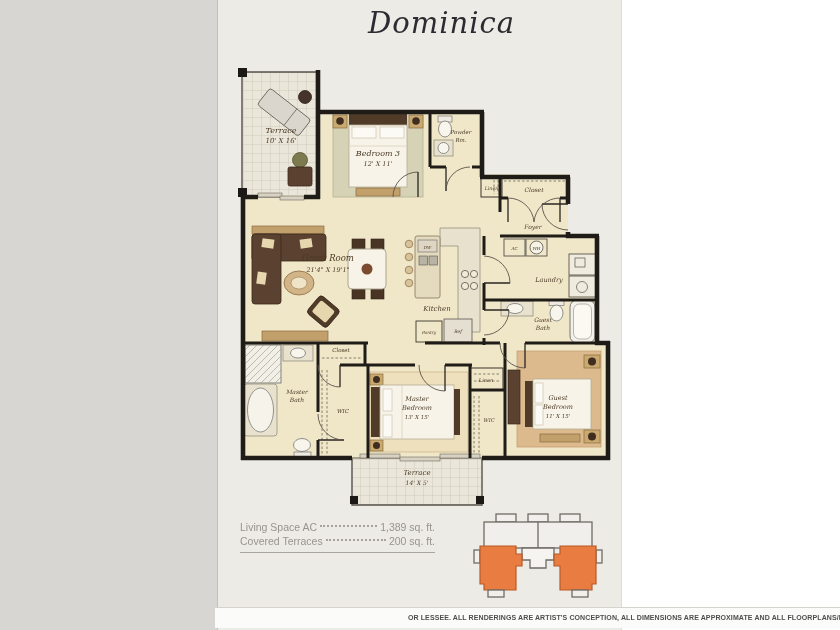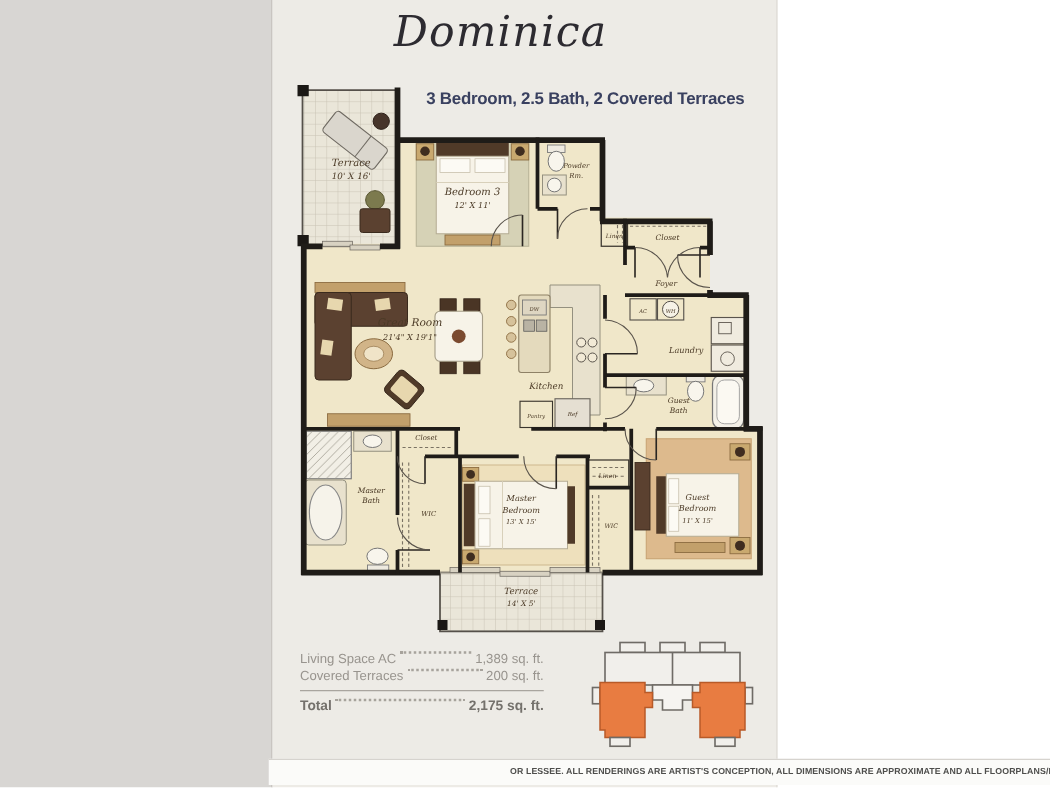--- a/index.html
+++ b/index.html
@@ -1,46 +1,45 @@
 <!DOCTYPE html>
 <html><head>
 <meta charset="utf-8">
 <style>
   *{margin:0;padding:0;box-sizing:border-box}
   html,body{width:840px;height:630px}
   body{position:relative;background:#ffffff;font-family:"Liberation Sans",sans-serif;overflow:hidden}
   .left-strip{position:absolute;left:0;top:0;width:218px;height:630px;background:#d8d6d3;border-right:1px solid #c3c0bc}
   .page{position:absolute;left:218px;top:0;width:404px;height:630px;background:#edebe6;border-right:1px solid #dedbd6}
-  .title{position:absolute;left:315px;top:6px;width:200px;text-align:left;
+  .title{position:absolute;left:315px;top:6px;width:200px;text-align:right;
          font-family:"DejaVu Serif",serif;font-style:italic;font-weight:500;
-         font-size:34px;color:#2d2b31;letter-spacing:1px}
+         font-size:29px;color:#2d2b31;letter-spacing:1px}
   .specs{position:absolute;left:341px;top:70px;font-size:13.5px;font-weight:bold;
          color:#3a4160;line-height:1.32;letter-spacing:-0.2px}
   .summary{position:absolute;left:240px;top:521px;width:195px;font-size:10.5px;color:#98948e}
-  .srow{display:flex;align-items:flex-start;margin-bottom:2px}
+  .srow{display:flex;align-items:center;margin-bottom:2px}
   .srow .leader{flex:1;border-bottom:2px dotted #a7a39c;margin:0 3px 2px}
   .srule{border-top:1.5px solid #a9a59f;margin:5px 0 6px}
   .total-row{color:#74716c;font-weight:bold;font-size:11px}
   .disclaimer{position:absolute;left:215px;top:607px;width:625px;height:21px;
               background:#fbfbf9;border-top:1px solid #d6d3ce}
   .disclaimer span{position:absolute;left:193px;top:6px;font-size:7px;font-weight:bold;
                    color:#4e4e4c;letter-spacing:0.1px;white-space:nowrap}
   svg text{font-family:"DejaVu Serif",serif;font-style:italic;fill:#4b3a26}
   svg{display:block}
 </style>
 </head>
 <body>
 
 <div class="left-strip"></div>
 <div class="page"></div>
 
 <h1 class="title">Dominica</h1>
 
 <div class="specs">
-  <div>3 Bedroom, 2.5 Bath, 2 Covered Terraces</div>
 </div>
 
 <svg style="position:absolute;left:230px;top:62px" width="392" height="452" viewBox="230 62 392 452">
   <defs>
     <pattern id="grid" width="9" height="9" patternUnits="userSpaceOnUse">
       <path d="M9,0 L0,0 0,9" fill="none" stroke="#c6c0af" stroke-width="0.7"></path>
     </pattern>
     <pattern id="diag" width="7" height="7" patternUnits="userSpaceOnUse">
       <path d="M0,7 L7,0" stroke="#9a958a" stroke-width="0.6"></path>
     </pattern>
@@ -247,25 +246,20 @@
     <span>Living Space AC</span>
     <span class="leader"></span>
     <span>1,389 sq. ft.</span>
   </div>
   <div class="srow">
     <span>Covered Terraces</span>
     <span class="leader"></span>
     <span>200 sq. ft.</span>
   </div>
   <div class="srule"></div>
-  <div class="srow total-row">
-    <span>Total</span>
-    <span class="leader"></span>
-    <span>2,175 sq. ft.</span>
-  </div>
 </div>
 
 <svg style="position:absolute;left:472px;top:508px" width="132" height="98" viewBox="0 0 132 98">
   <g stroke="#6f6b66" stroke-width="1.3" fill="#f1efeb">
     <rect x="24" y="6" width="20" height="8"></rect>
     <rect x="56" y="6" width="20" height="8"></rect>
     <rect x="88" y="6" width="20" height="8"></rect>
     <rect x="12" y="14" width="108" height="26"></rect>
     <line x1="66" y1="14" x2="66" y2="40"></line>
     <rect x="2" y="42" width="6" height="13"></rect>

